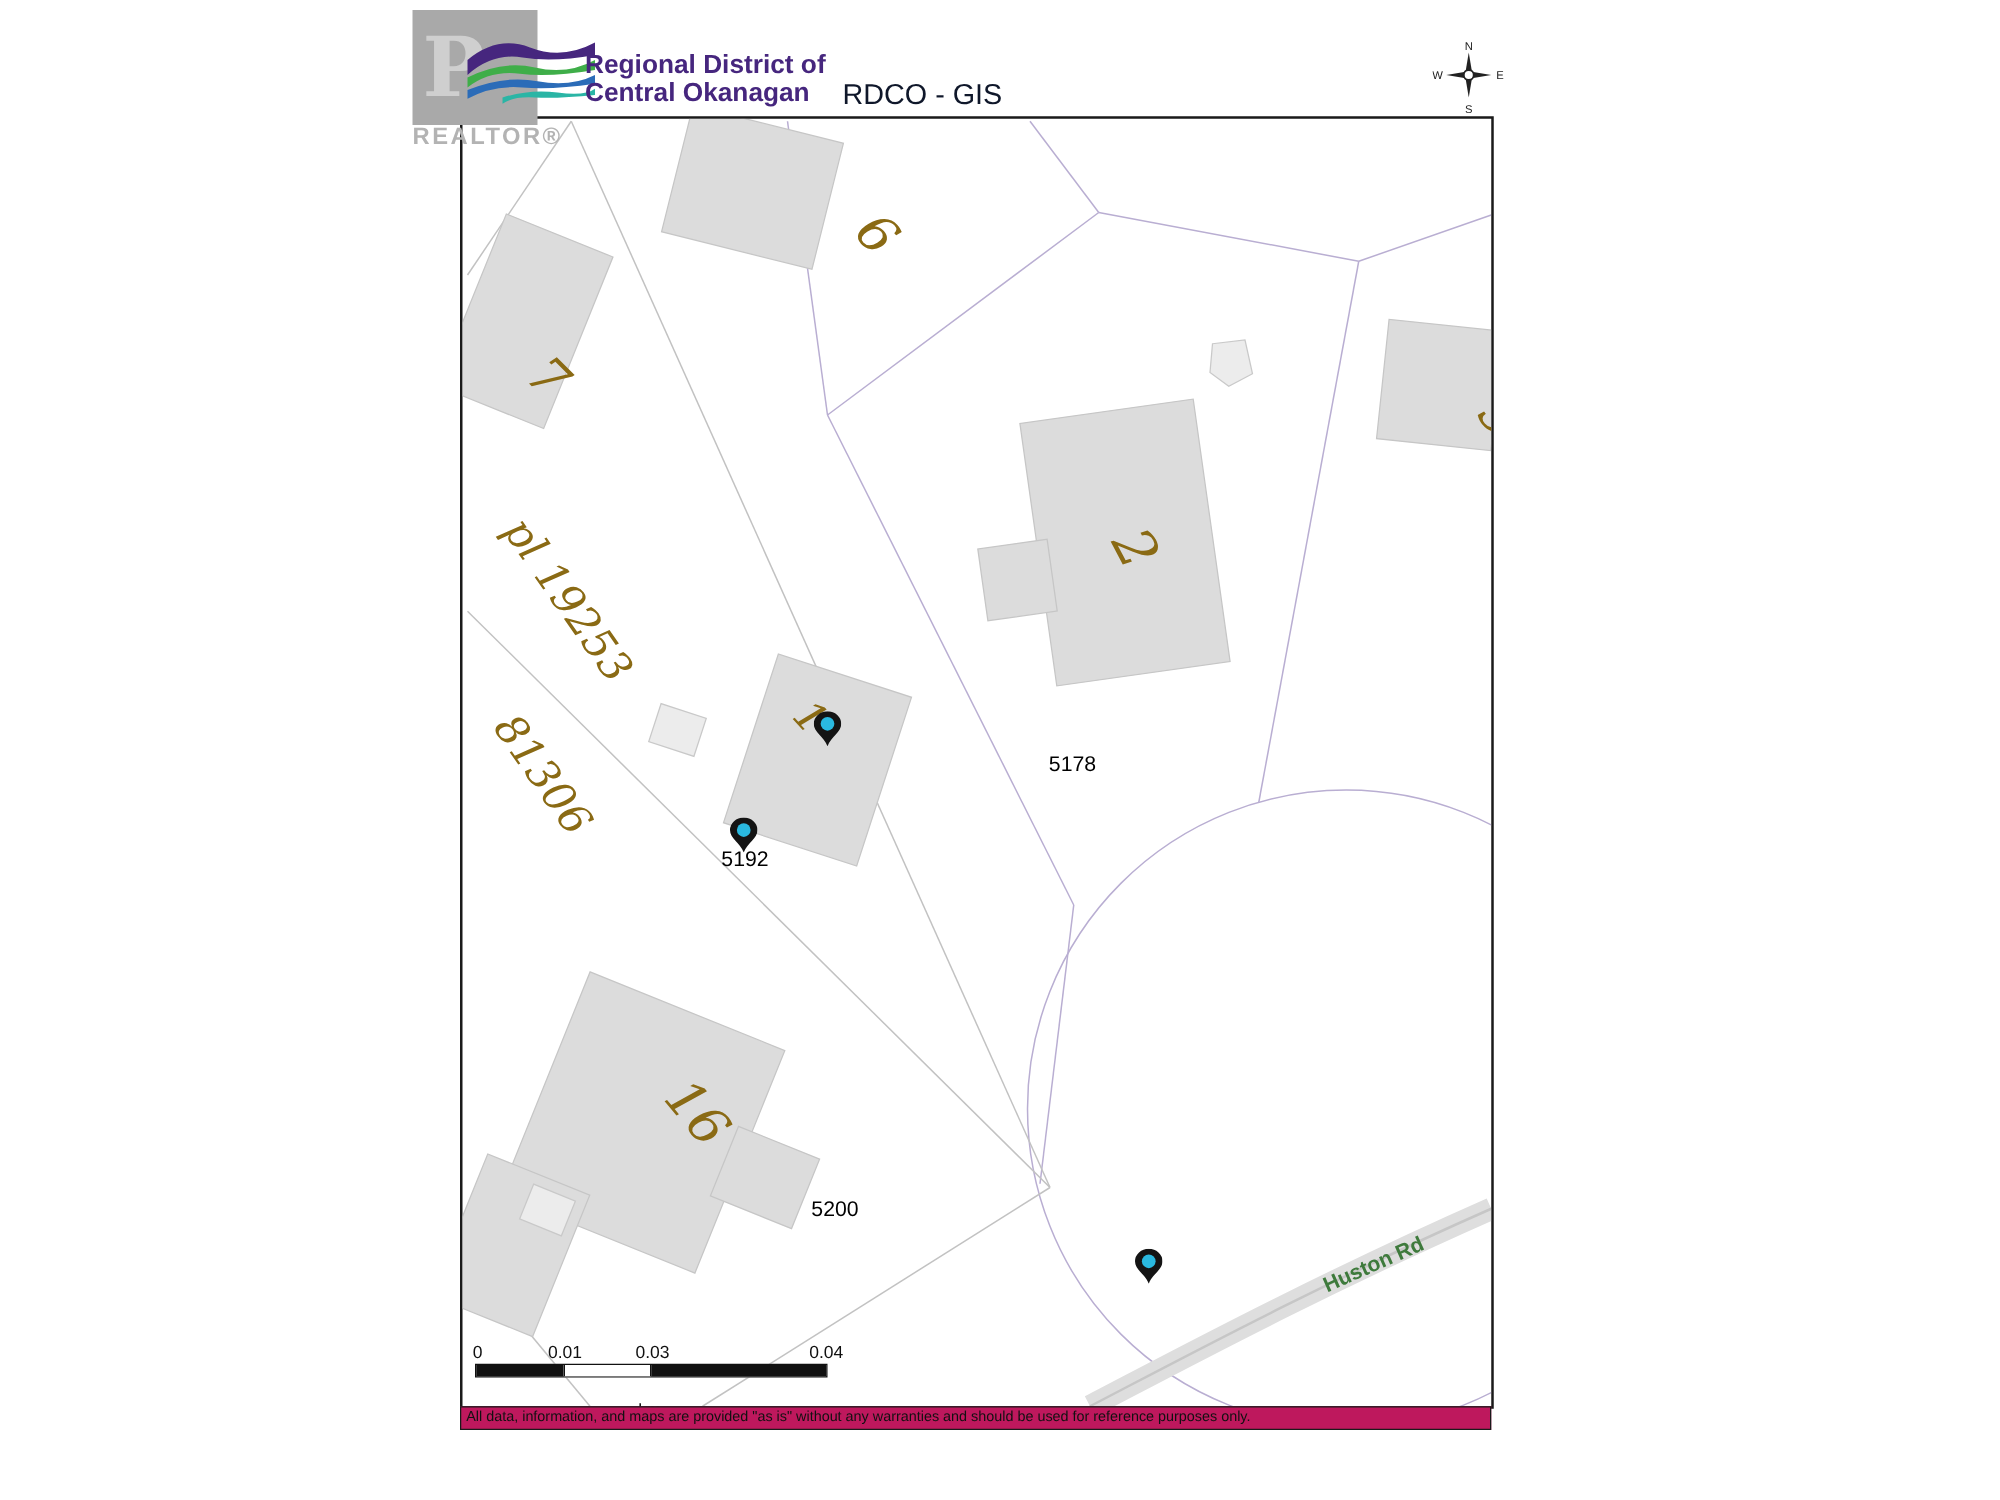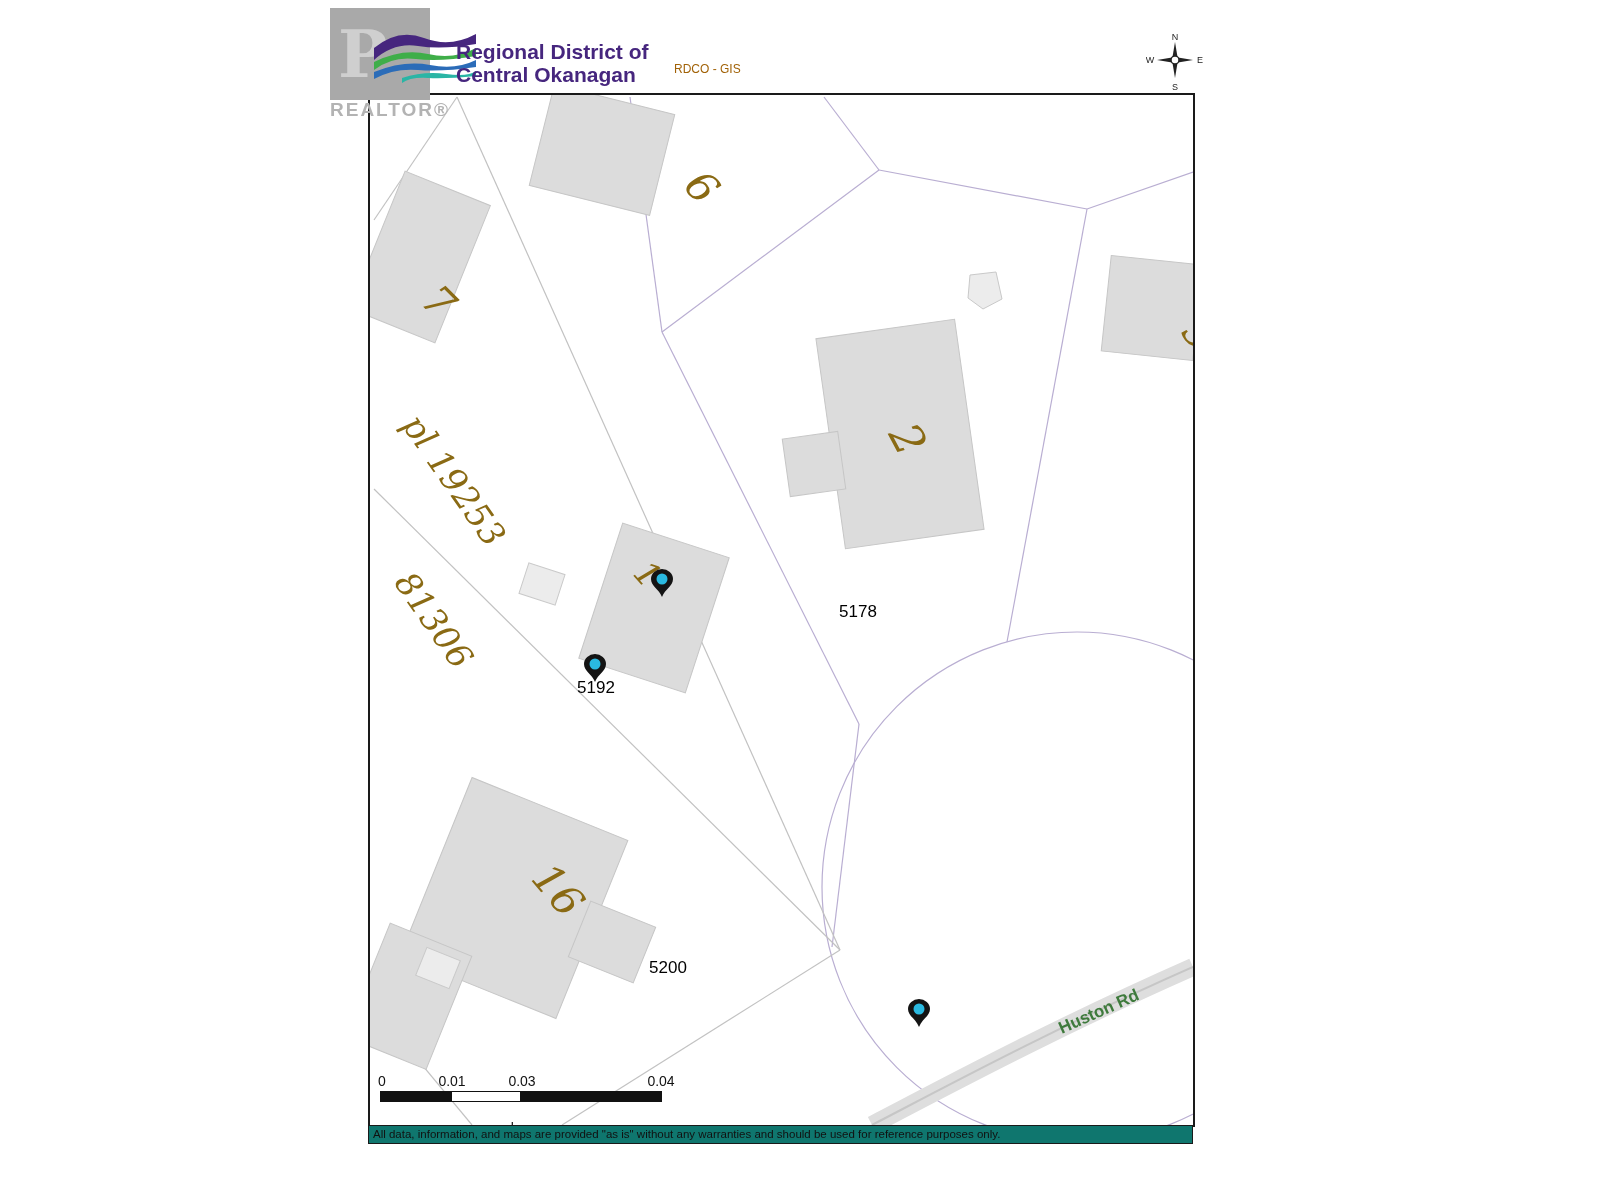--- a/index.html
+++ b/index.html
@@ -8,23 +8,23 @@
 
   
   .realtor-block{position:absolute;left:330px;top:8px;width:100px;height:92px;
         background:#a9a9a9;display:flex;align-items:center;justify-content:flex-start;
         padding-left:8px;box-sizing:border-box;z-index:6;}
   .realtor-letter{font-family:"DejaVu Serif",serif;font-weight:bold;font-size:66px;
         color:#cfcfcf;line-height:1;}
   .realtor-watermark{position:absolute;left:330px;top:99px;font-size:19px;letter-spacing:2px;
         color:#b3b3b3;z-index:6;font-weight:bold;}
   .rdco-waves{position:absolute;left:372px;top:26px;z-index:7;}
-  .org-title{position:absolute;left:456px;top:40px;color:#46267e;font-weight:bold;
+  .org-title{position:absolute;left:468px;top:40px;color:#46267e;font-weight:bold;
         font-size:21px;line-height:23px;z-index:7;}
-  .app-title{position:absolute;left:674px;top:62px;color:#a16207;font-size:12px;z-index:7;}
+  .app-title{position:absolute;left:674px;top:62px;color:#0f172a;font-size:23px;z-index:7;}
   .compass{position:absolute;left:1146px;top:32px;z-index:7;}
   .compass text{font-size:9px;fill:#222;font-family:"Liberation Sans",sans-serif;}
 
   
   .map-frame{position:absolute;left:368px;top:93px;width:823px;height:1030px;
         border:2px solid #1a1a1a;background:#ffffff;overflow:hidden;box-sizing:content-box;}
   .map-svg{position:absolute;left:0;top:0;}
 
   .maplabel{position:absolute;white-space:nowrap;z-index:3;}
   .lot-label{font-family:"DejaVu Serif",serif;font-style:italic;color:#8a6a14;}
@@ -40,21 +40,21 @@
   .scalebar .ticks span{position:absolute;transform:translateX(-50%);}
   .bar{position:relative;margin-top:2px;width:280px;height:9px;border:1px solid #111;
         display:flex;background:#fff;}
   .seg{height:100%;}
   .seg.black{background:#111;}
   .seg.white{background:#fff;border-left:1px solid #111;border-right:1px solid #111;box-sizing:border-box;}
   .scalebar .unit{margin-top:18px;width:280px;text-align:center;font-size:14px;color:#111;}
 
   
   .disclaimer{position:absolute;left:368px;top:1125px;width:815px;border:1.5px solid #1a1a1a;
-        padding:2px 4px;font-size:11.5px;line-height:12.5px;color:#111;background:#0f766e;}
+        padding:2px 4px;font-size:11.5px;line-height:12.5px;color:#111;background:#be185d;}
 </style>
 </head>
 <body>
 
 <div class="page">
 
   <div class="realtor-block">
     <span class="realtor-letter">P</span>
   </div>
   <div class="realtor-watermark">REALTOR®</div>

